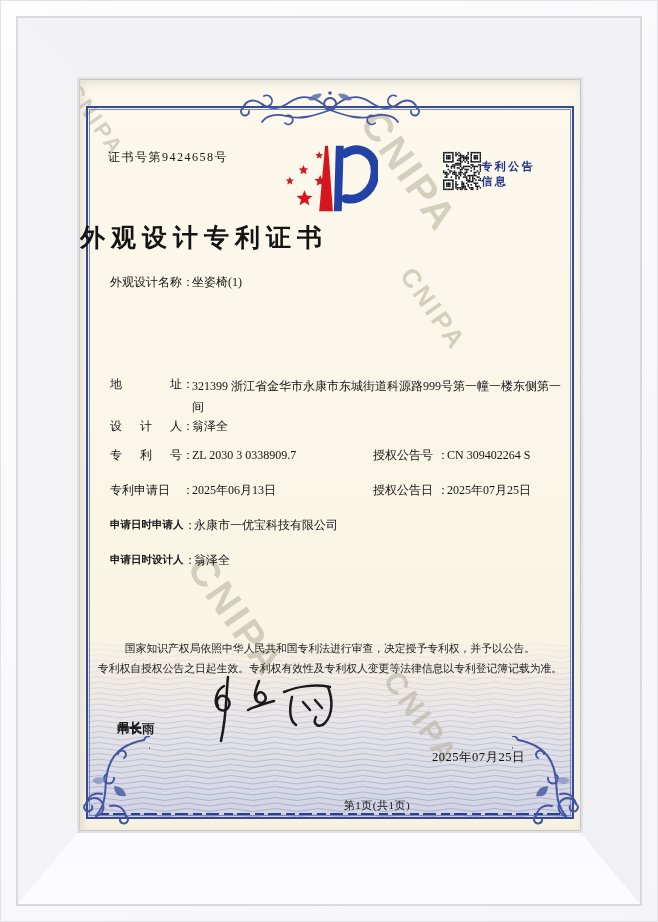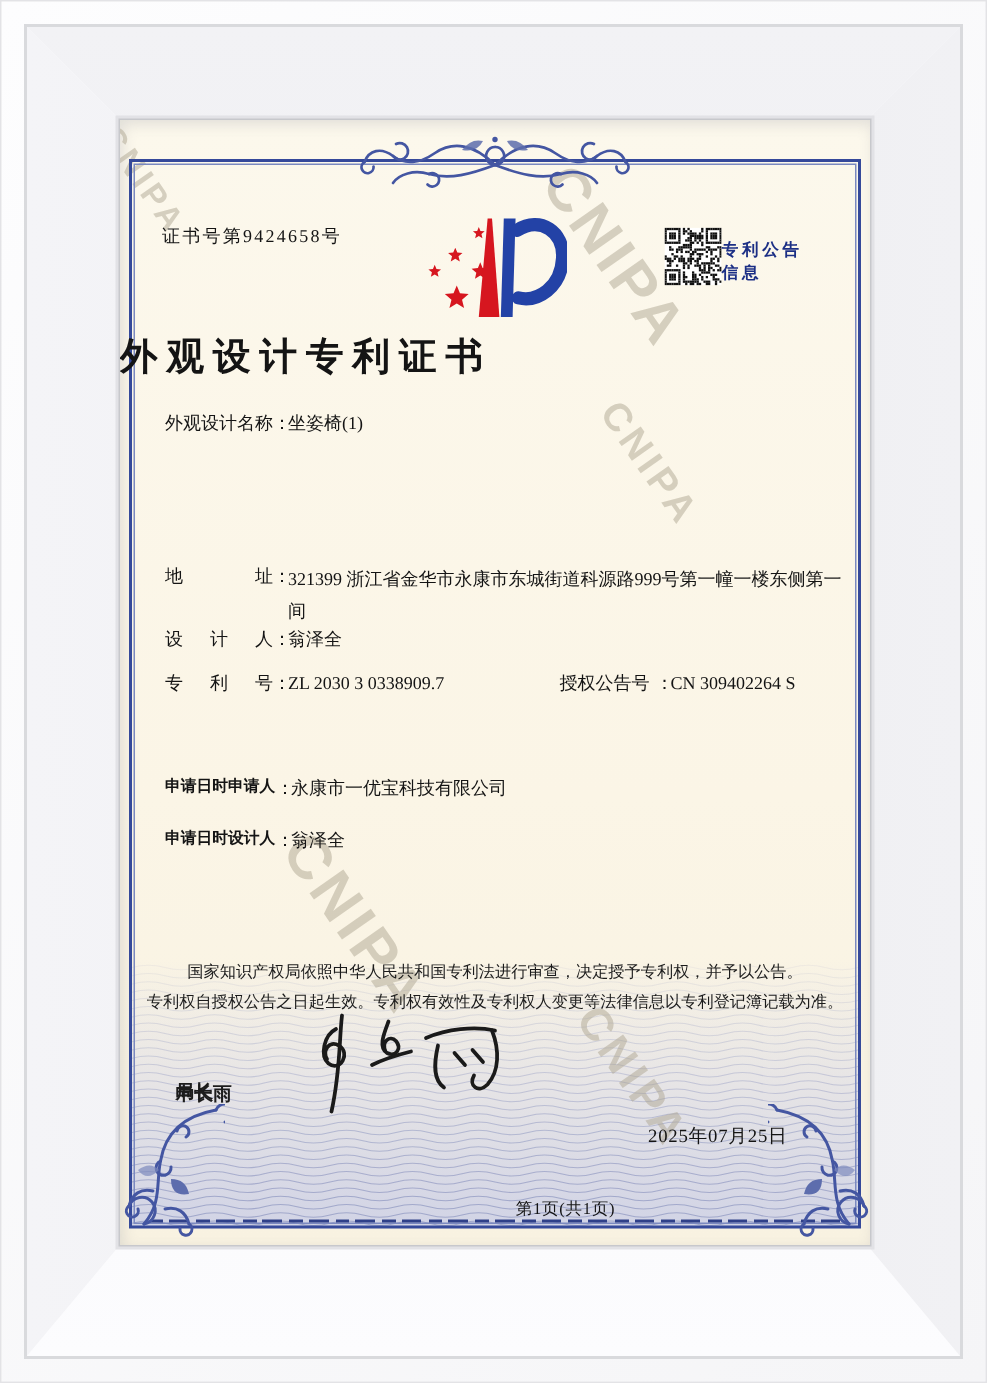--- a/index.html
+++ b/index.html
@@ -519,20 +519,26 @@
         <span class="lbl">设计人</span><span class="colon">：</span><span class="val">翁泽全</span>
       </div>
 
       <div class="abs row" style="top:367px">
         <span class="lbl">专利号</span><span class="colon">：</span><span class="val">ZL 2030 3 0338909.7</span>
         <span class="pair-right">
           <span class="lbl5">授权公告号</span><span class="colon">：</span><span class="val">CN 309402264 S</span>
         </span>
       </div>
 
+      <div class="abs row" style="top:402px">
+        <span class="lbl5" style="width:72px">专利申请日</span><span class="colon">：</span><span class="val">2025年06月13日</span>
+        <span class="pair-right">
+          <span class="lbl5">授权公告日</span><span class="colon">：</span><span class="val">2025年07月25日</span>
+        </span>
+      </div>
 
       <div class="abs row" style="top:437px">
         <span class="lbl7">申请日时申请人</span><span class="colon">：</span><span class="val">永康市一优宝科技有限公司</span>
       </div>
 
       <div class="abs row" style="top:472px">
         <span class="lbl7">申请日时设计人</span><span class="colon">：</span><span class="val">翁泽全</span>
       </div>
 
       <div class="abs legal">

